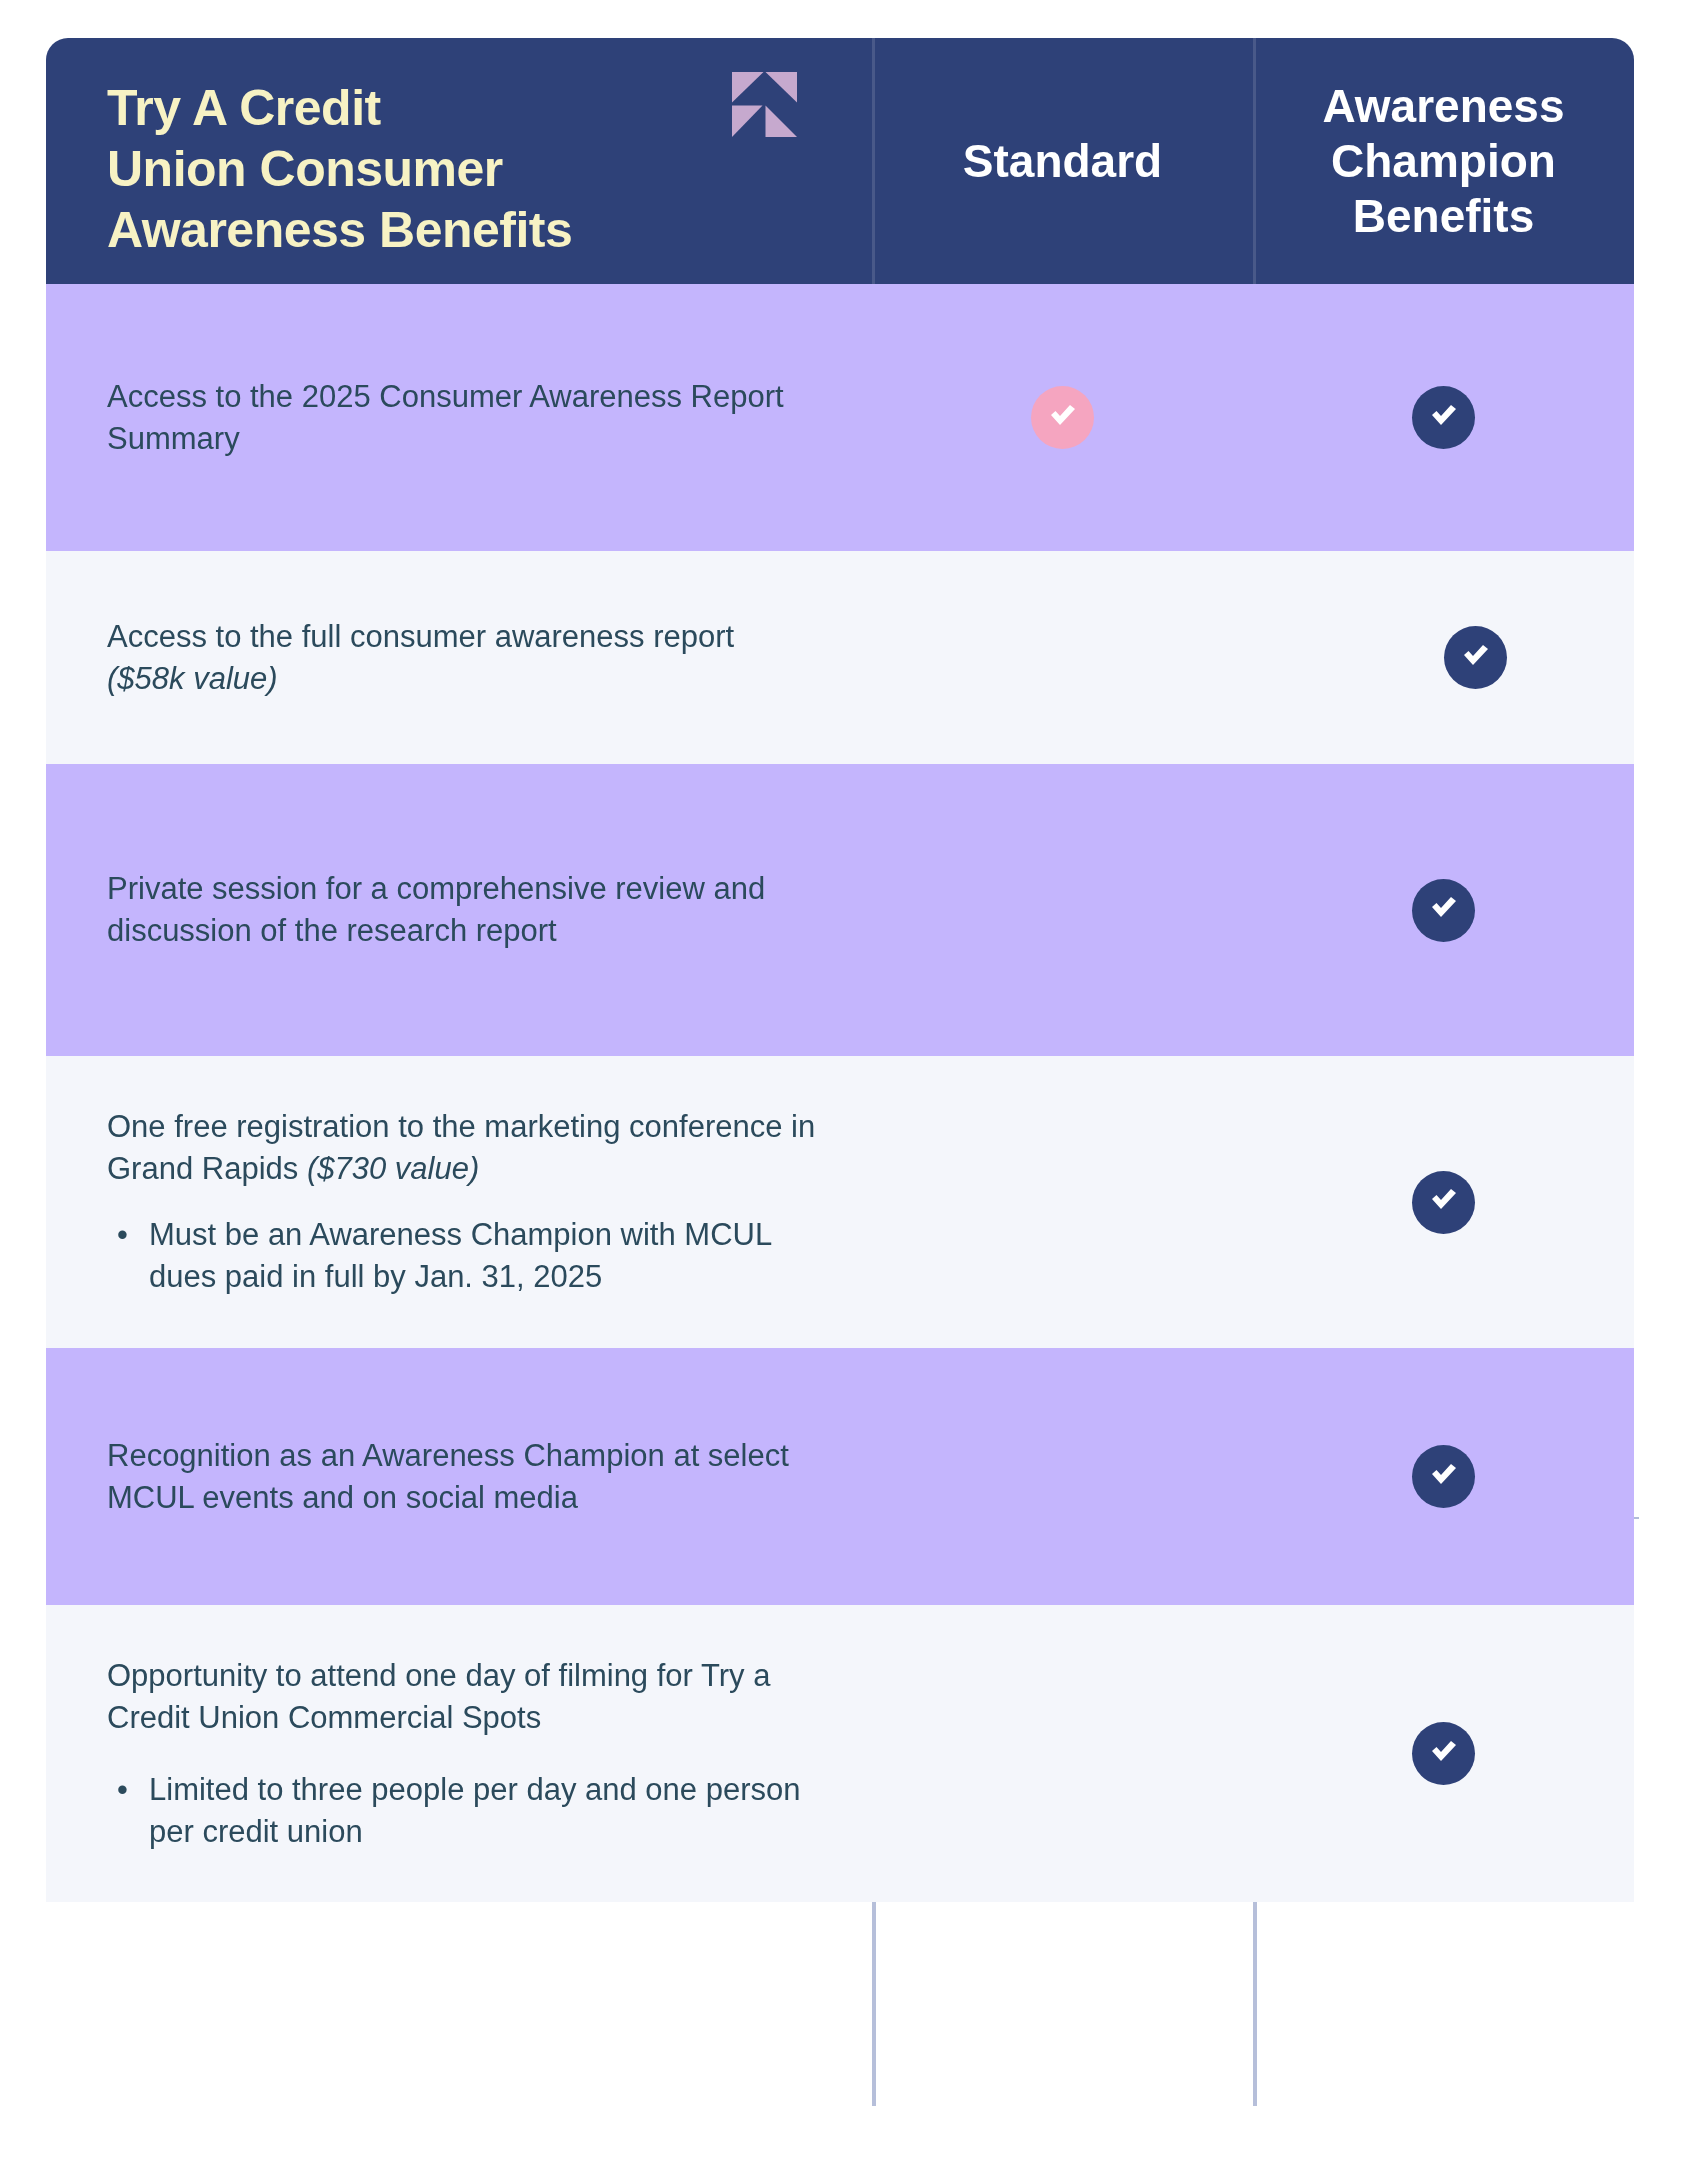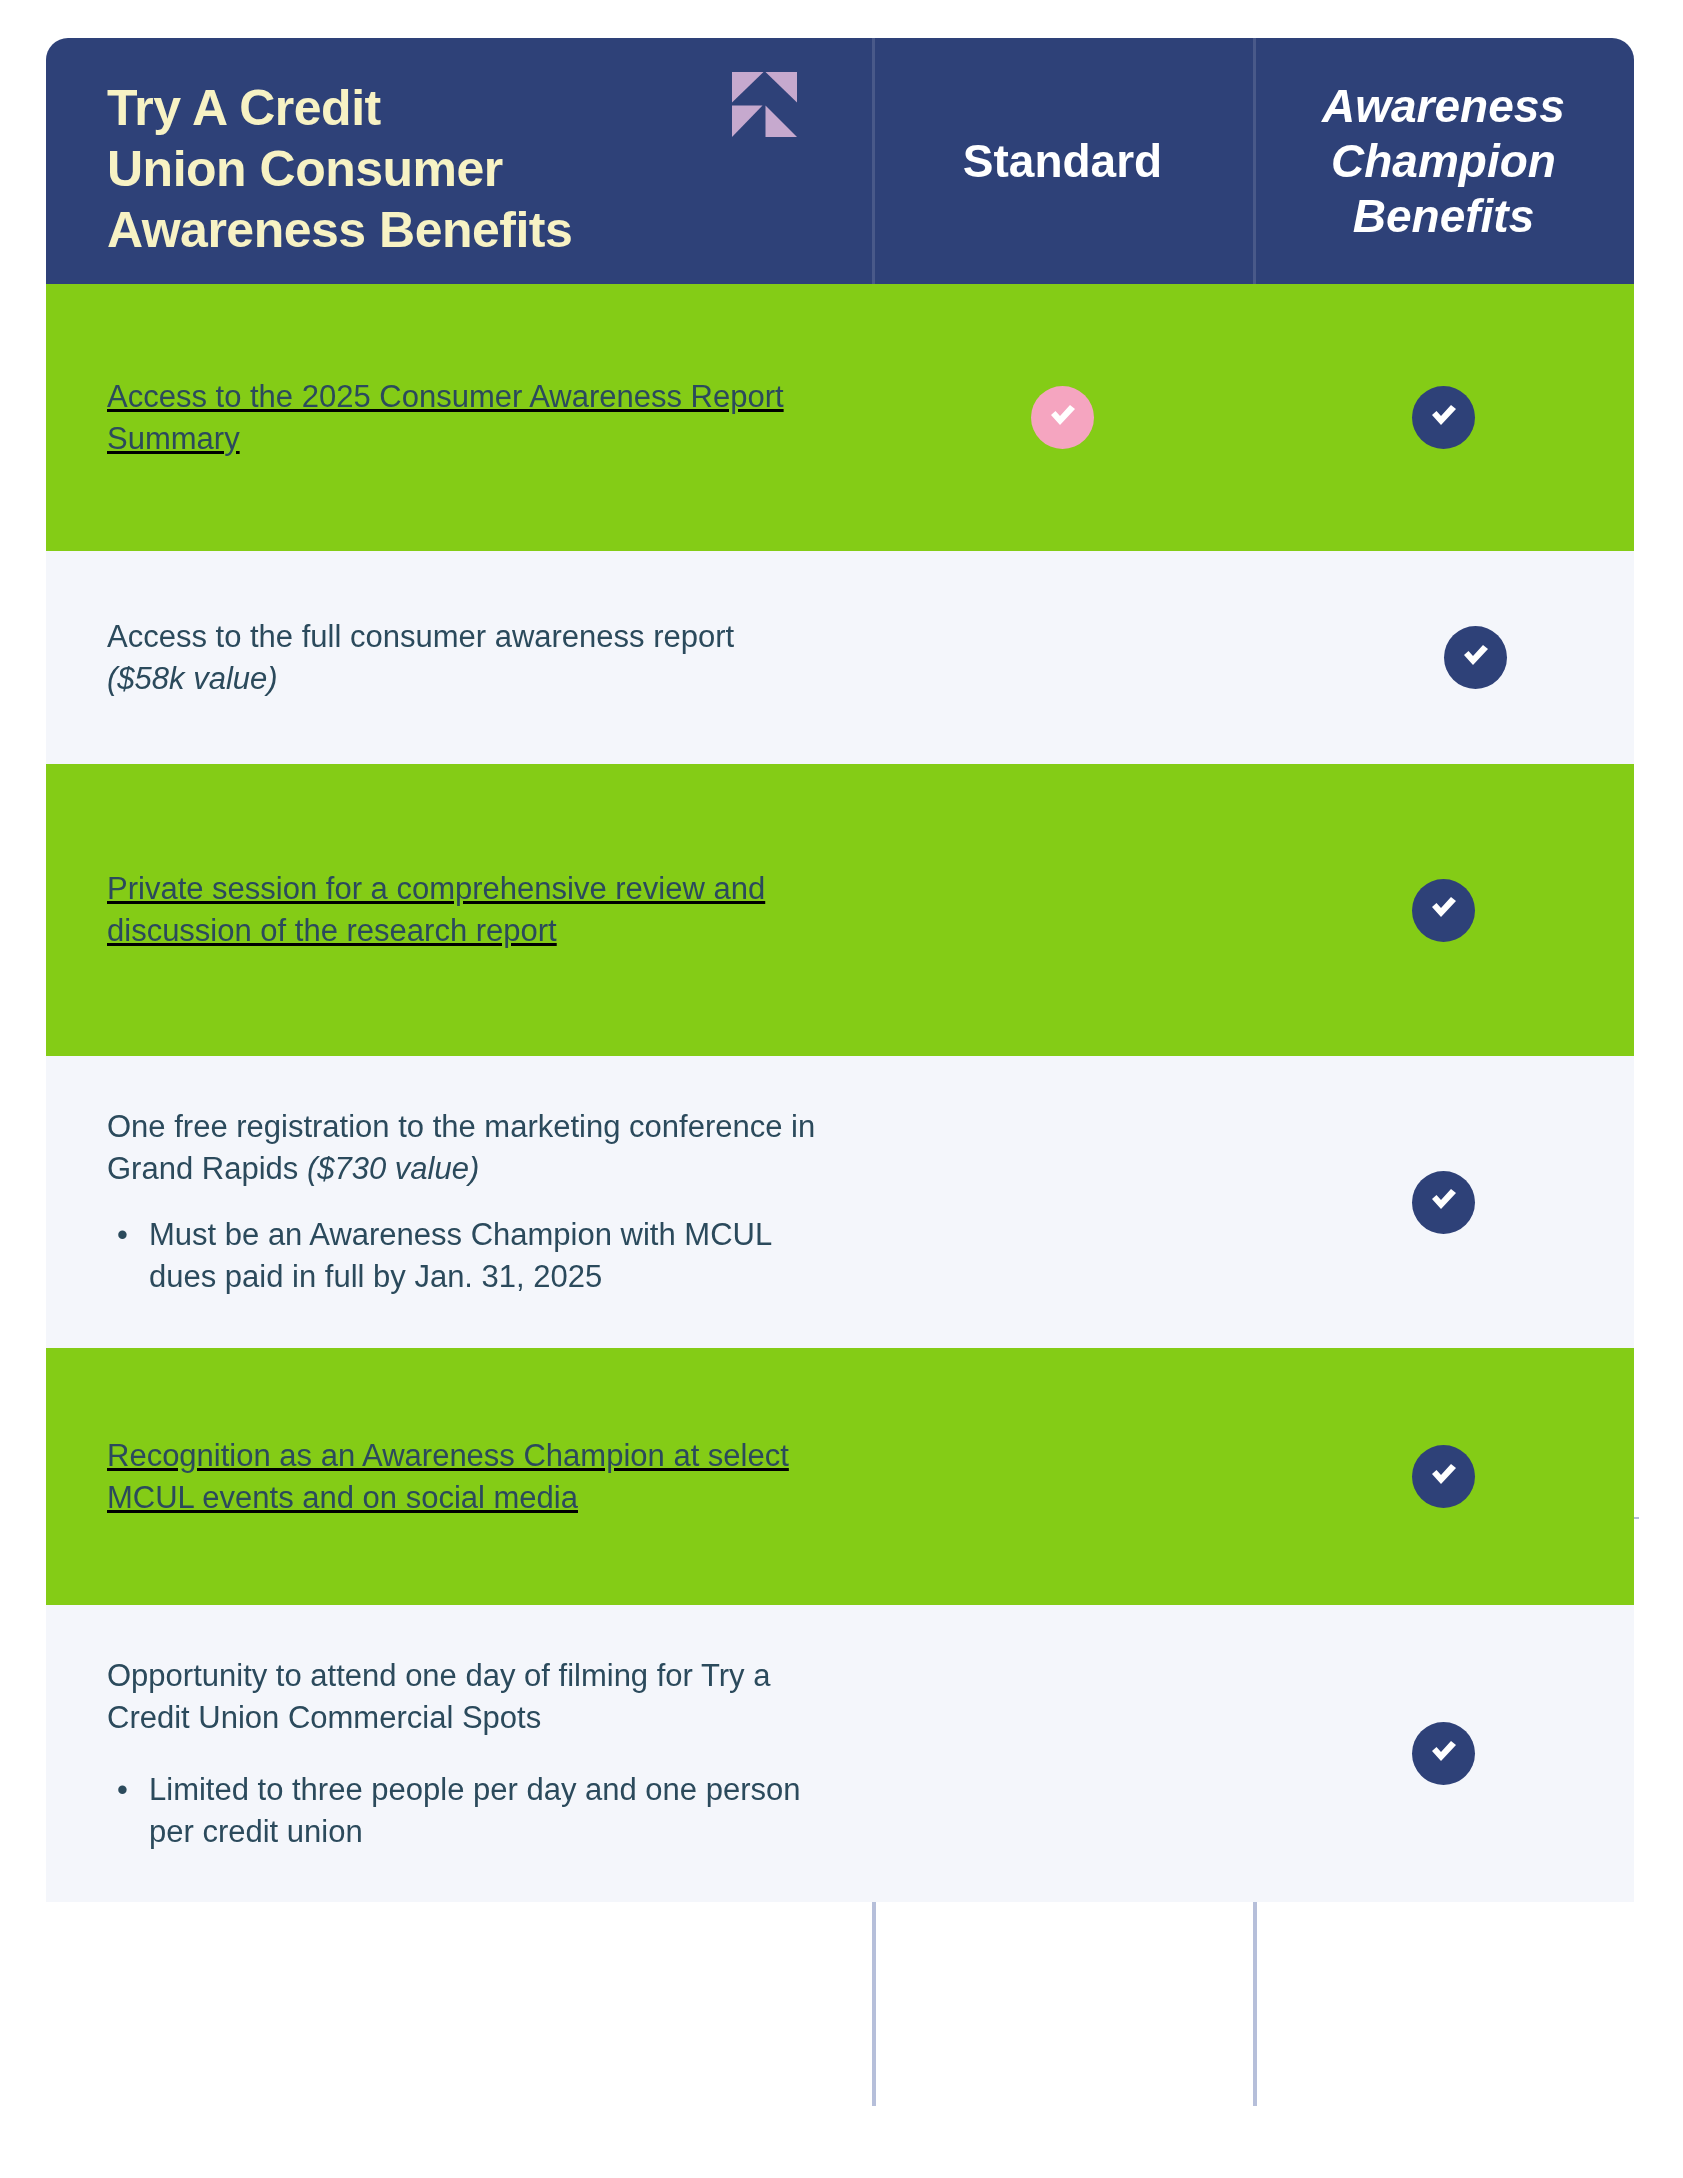--- a/index.html
+++ b/index.html
@@ -65,41 +65,41 @@
     align-items: center;
     justify-content: center;
     text-align: center;
     color: #ffffff;
     font-weight: bold;
     font-size: 46px;
     line-height: 55px;
     position: relative;
   }
   .th-col.standard { flex: 0 0 381px; }
-  .th-col.champion { flex: 1 1 auto; font-style: italic; }
+  .th-col.champion { flex: 1 1 auto; }
 
   .th-sep {
     position: absolute;
     left: 0;
     top: 0;
     bottom: 0;
     width: 3px;
     background: rgba(255,255,255,0.13);
   }
 
   
   .tbody { position: relative; }
 
   .row {
     display: flex;
     align-items: center;
     position: relative;
   }
   .row.shade { background: #F4F6FB; }
-  .row.plain { background: #84cc16; text-decoration: underline; }
+  .row.plain { background: #c4b5fd; }
 
   .cell-label {
     width: 826px;
     flex: 0 0 826px;
     padding: 0 40px 0 61px;
     color: #2B4A5C;
     font-size: 31px;
     line-height: 42px;
   }
   .cell-label .lead { display: block; }

